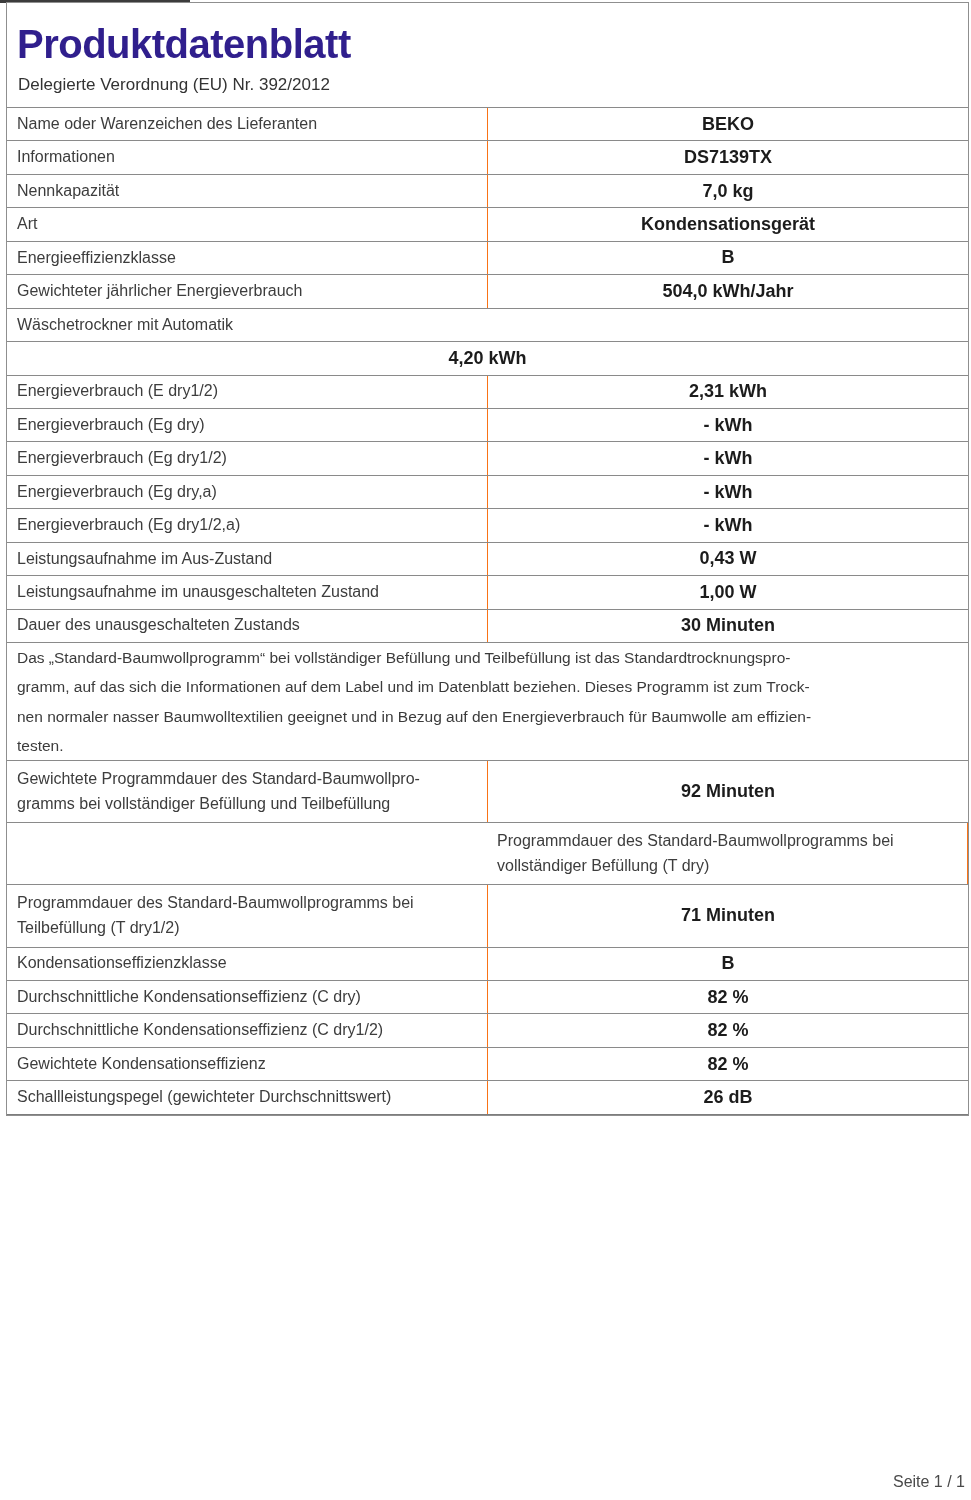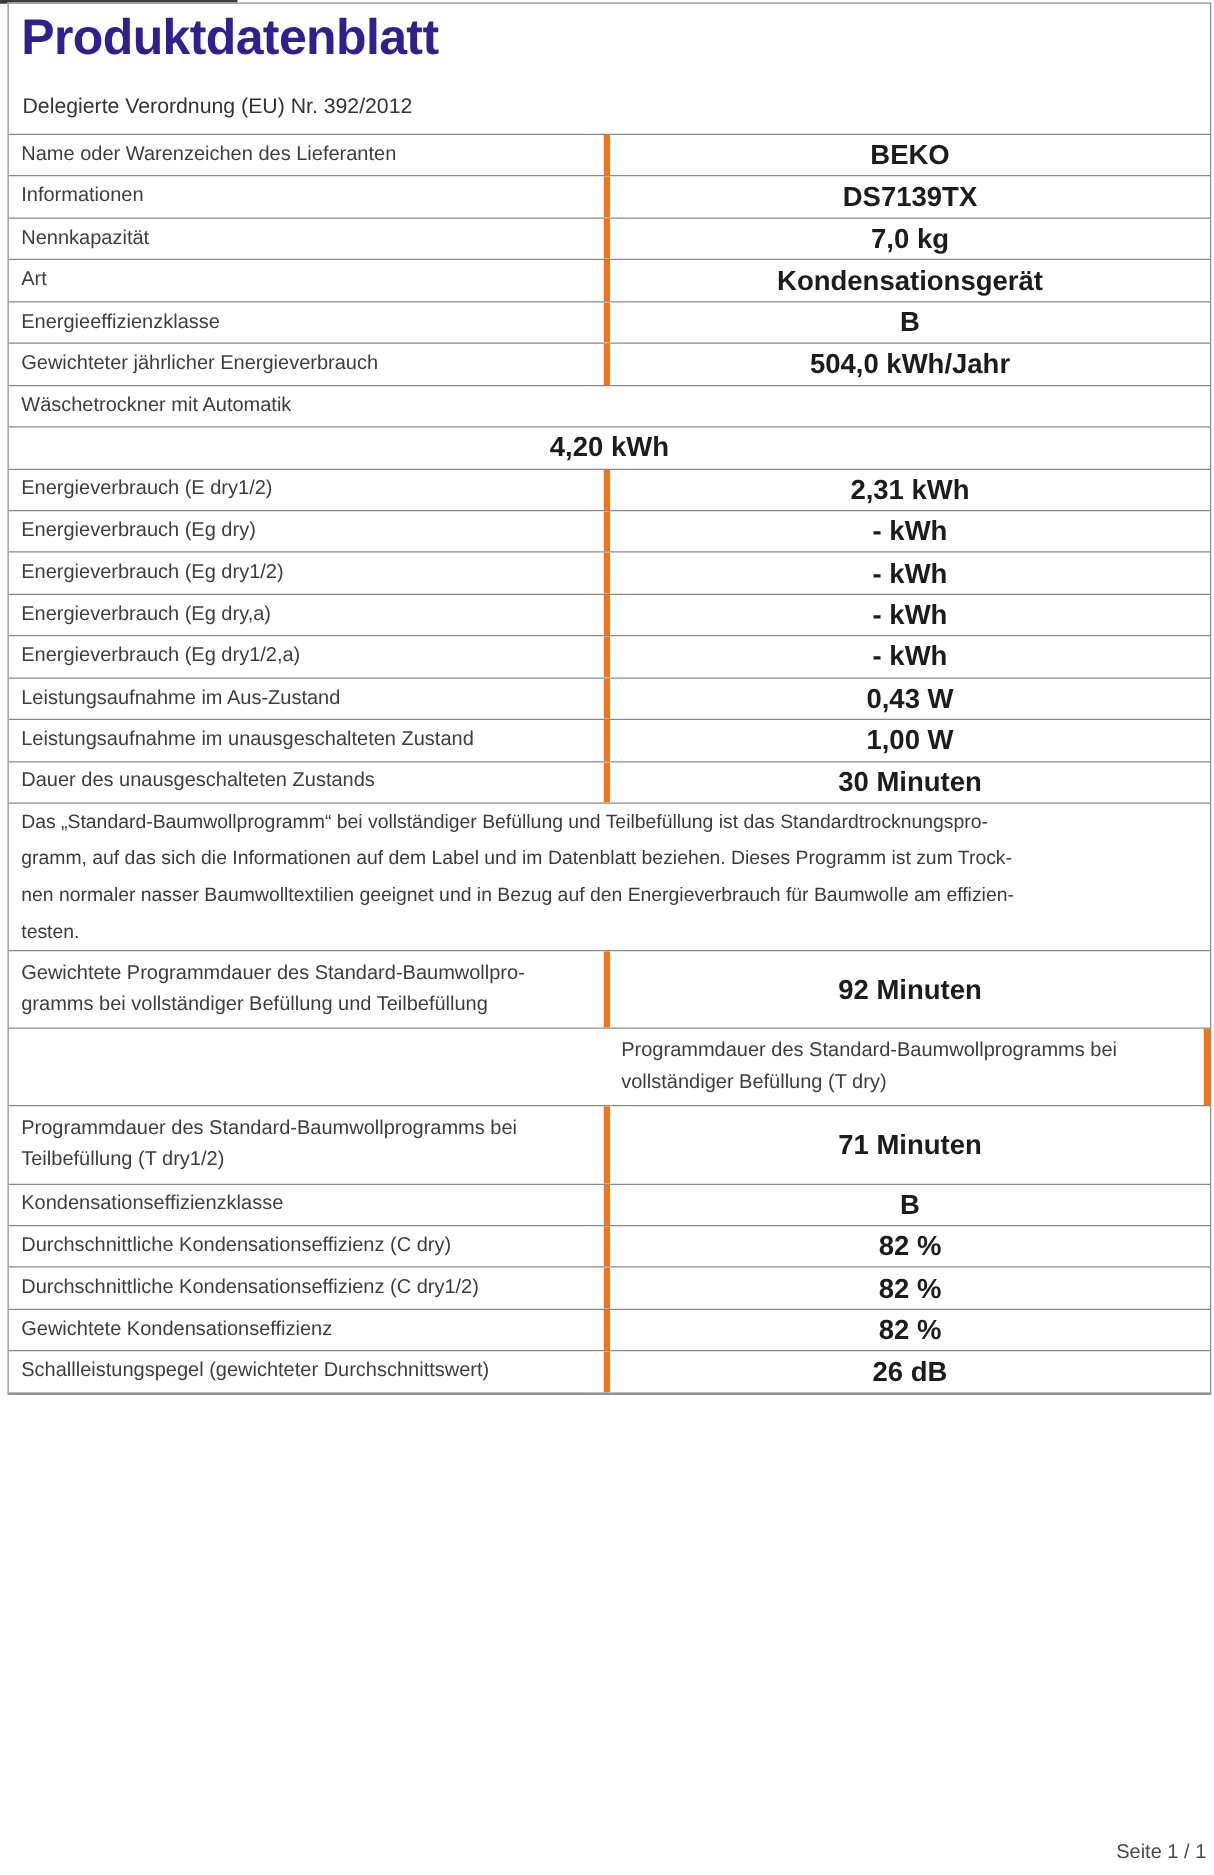--- a/index.html
+++ b/index.html
@@ -22,21 +22,21 @@
     border: 1px solid #8f8f8f;
     background: #fff;
   }
   .titleblock {
     height: 105px;
     border-bottom: 1px solid #8a8a8a;
     padding-left: 10px;
     position: relative;
   }
   .doc-title {
-    margin: 0; position: absolute; top: 5px; left: 10px;
+    margin: 0; position: absolute; top: 19px; left: 10px;
     font-size: 40px; font-weight: bold;
     color: #301f8d; letter-spacing: -0.5px;
   }
   .doc-subtitle {
     margin: 0; position: absolute; top: 72px; left: 11px;
     font-size: 17px; color: #333333;
   }
   .row {
     display: flex;
     border-bottom: 1px solid #8a8a8a;
@@ -48,31 +48,31 @@
   .row.paragraph-row {
     display: block;
     height: 118px;
     padding: 0 10px;
     font-size: 15.5px; line-height: 29.4px;
     color: #3b3b3b;
     white-space: pre-line;
   }
   .cell-label {
     width: 481px;
-    border-right: 5px solid #f97316;
+    border-right: 1px solid #f97316;
     padding: 0 8px 0 10px;
     display: flex; align-items: center;
     font-size: 16px; color: #3d3d3d;
     white-space: pre-line;
     line-height: 1.55;
   }
   .cell-value {
     flex: 1;
     display: flex; align-items: center; justify-content: center;
-    font-size: 22px; font-weight: bold; color: #1c1c1c;
+    font-size: 18px; font-weight: bold; color: #1c1c1c;
     text-align: center;
   }
   .cell-full {
     width: 100%;
     padding: 0 10px;
     display: flex; align-items: center;
     font-size: 16px; color: #3d3d3d;
   }
   .page-footer {
     position: absolute;

